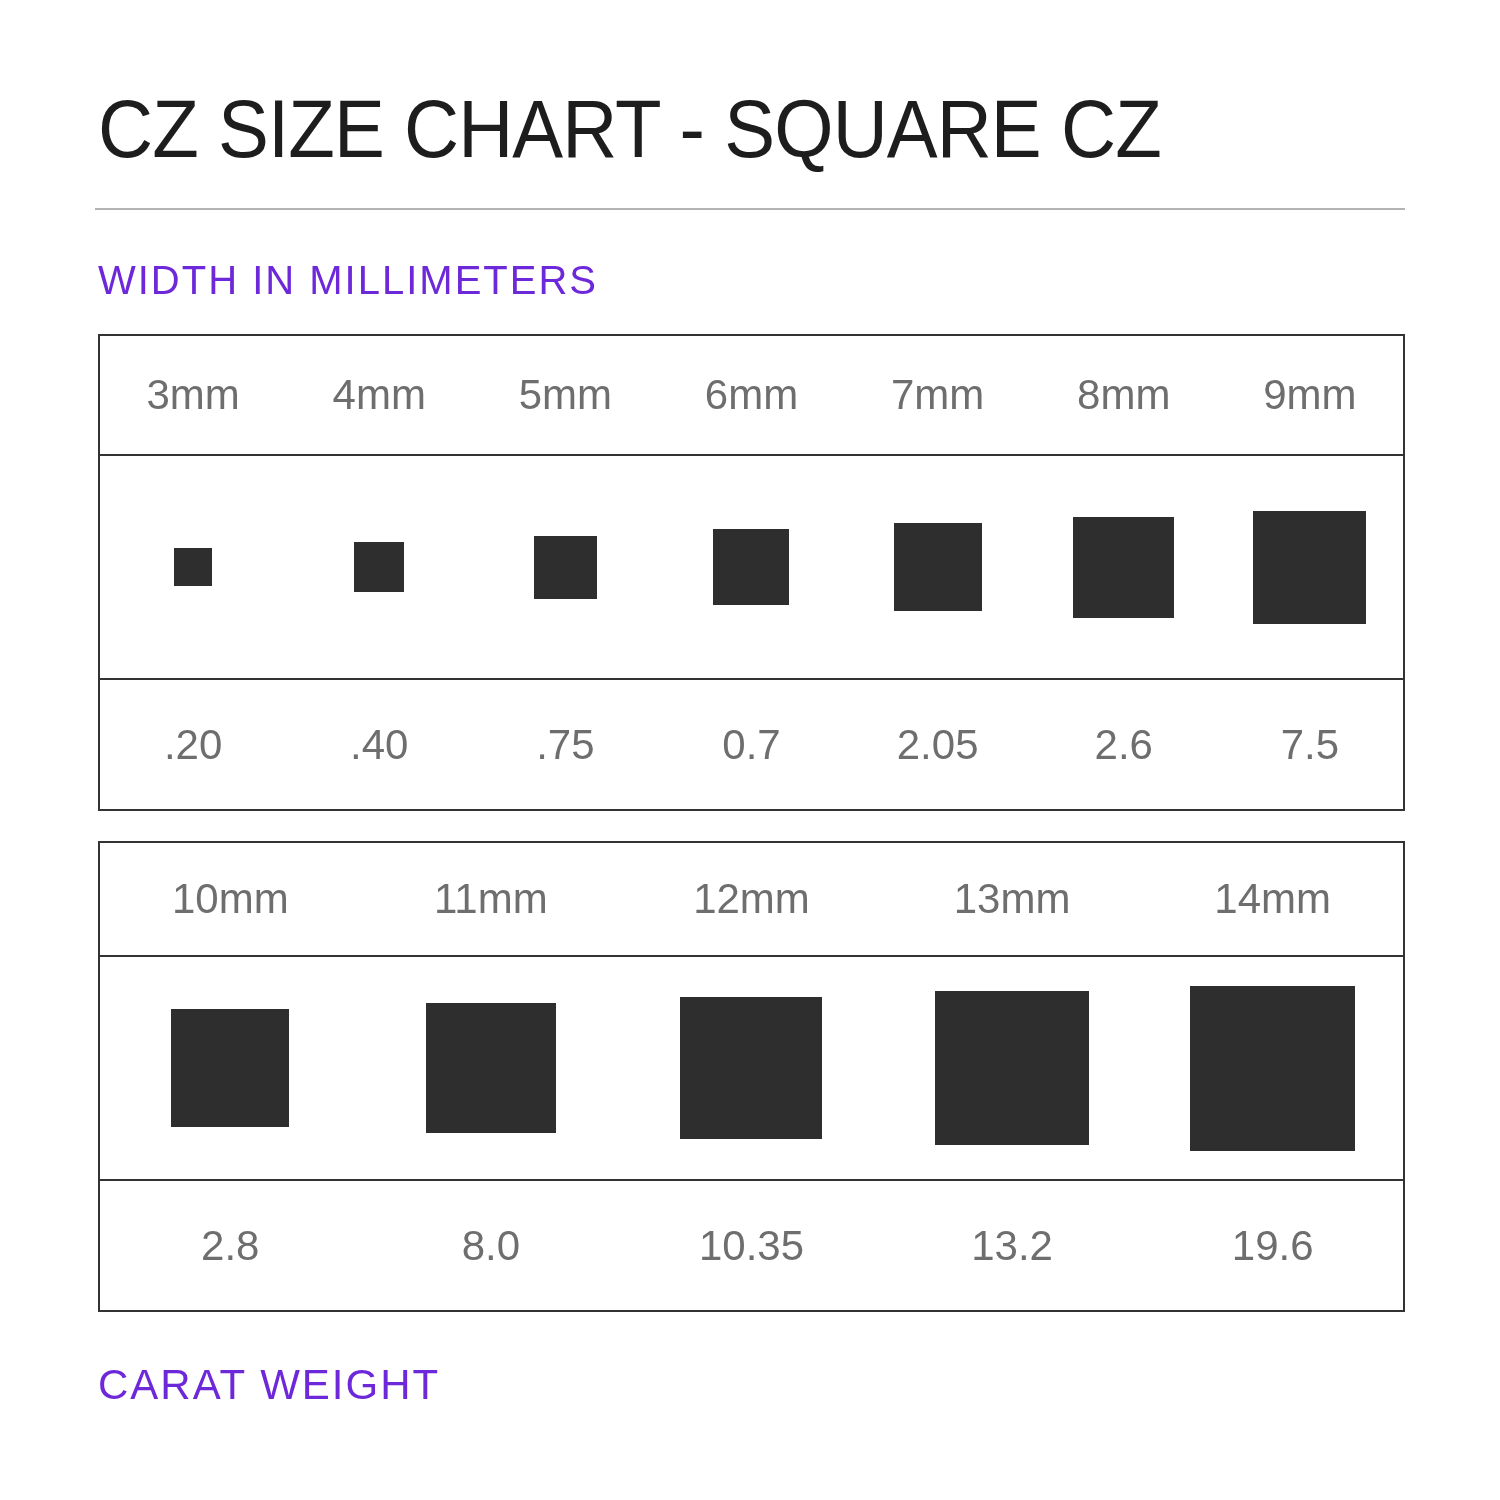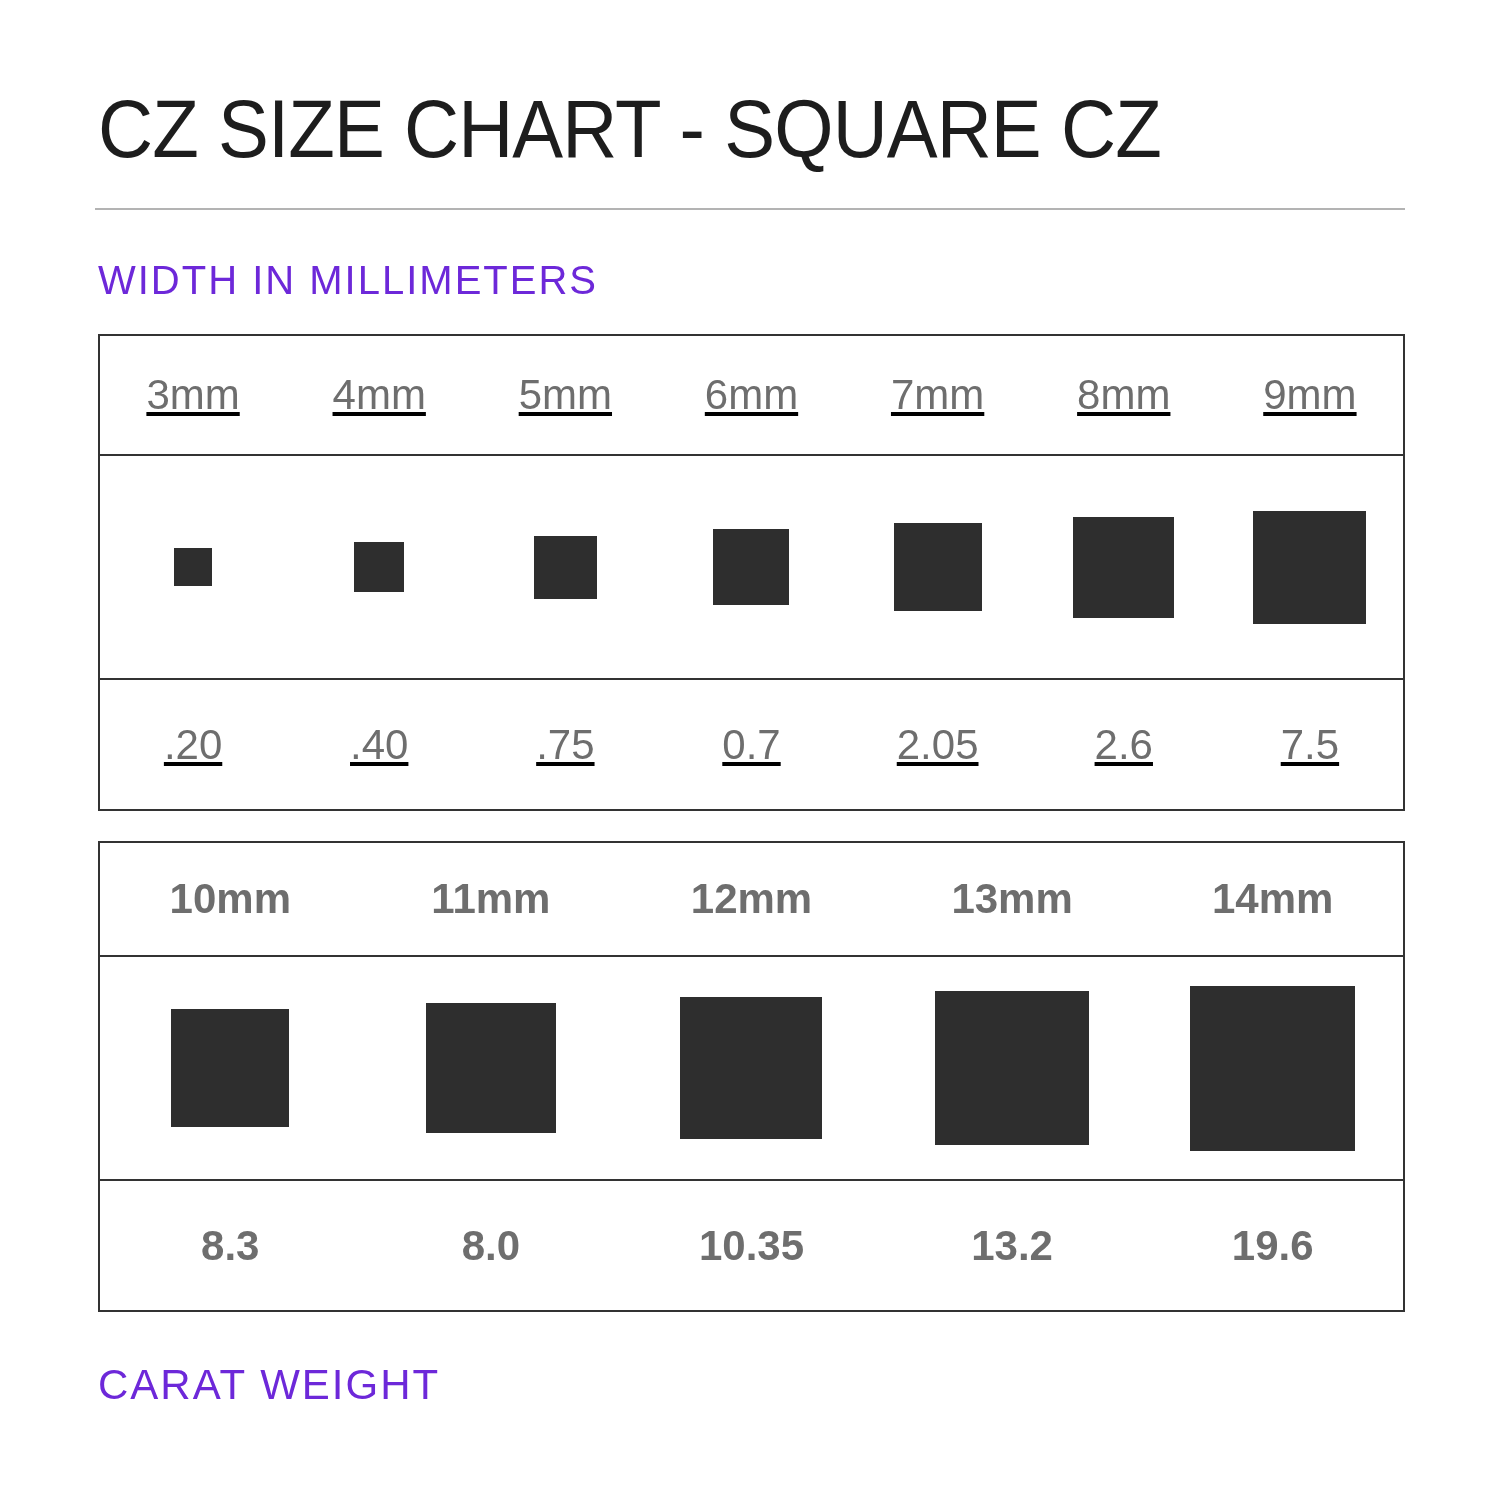--- a/index.html
+++ b/index.html
@@ -50,27 +50,27 @@
   }
   .width-label   { margin-top: 50px; }
   .carat-label   { margin-top: 52px; font-size: 42px; }
   .size-table {
     box-sizing: border-box;
     width: 1307px;
     border: 2px solid #333333;
     background: #ffffff;
   }
   .table-1 { margin-top: 34px; }
-  .table-2 { margin-top: 30px; font-weight: bold; }
+  .table-2 { margin-top: 30px; }
   .t-row {
     display: grid;
     align-items: center;
     justify-items: center;
   }
-  .cols-7 { grid-template-columns: repeat(7, 1fr); text-decoration: underline; }
+  .cols-7 { grid-template-columns: repeat(7, 1fr); }
   .cols-5 { grid-template-columns: repeat(5, 1fr); }
   .header-row   { height: 118px; }
   .table-2 .header-row { height: 112px; }
   .squares-row  {
     height: 222px;
     border-top: 2px solid #333333;
     border-bottom: 2px solid #333333;
   }
   .carat-row    { height: 129px; }
   .cell {
@@ -134,21 +134,21 @@
       <div class="cell">14mm</div>
     </div>
     <div class="t-row squares-row cols-5">
       <div class="cz-square" style="width: 118px; height: 118px; background: rgb(46, 46, 46);"></div>
       <div class="cz-square" style="width: 130px; height: 130px; background: rgb(46, 46, 46);"></div>
       <div class="cz-square" style="width: 142px; height: 142px; background: rgb(46, 46, 46);"></div>
       <div class="cz-square" style="width: 154px; height: 154px; background: rgb(46, 46, 46);"></div>
       <div class="cz-square" style="width: 165px; height: 165px; background: rgb(46, 46, 46);"></div>
     </div>
     <div class="t-row carat-row cols-5">
-      <div class="cell">8.3</div>
+      <div class="cell">2.8</div>
       <div class="cell">8.0</div>
       <div class="cell">10.35</div>
       <div class="cell">13.2</div>
       <div class="cell">19.6</div>
     </div>
   </div>
 
   <div class="axis-label carat-label">CARAT WEIGHT</div>
 
 </div>

